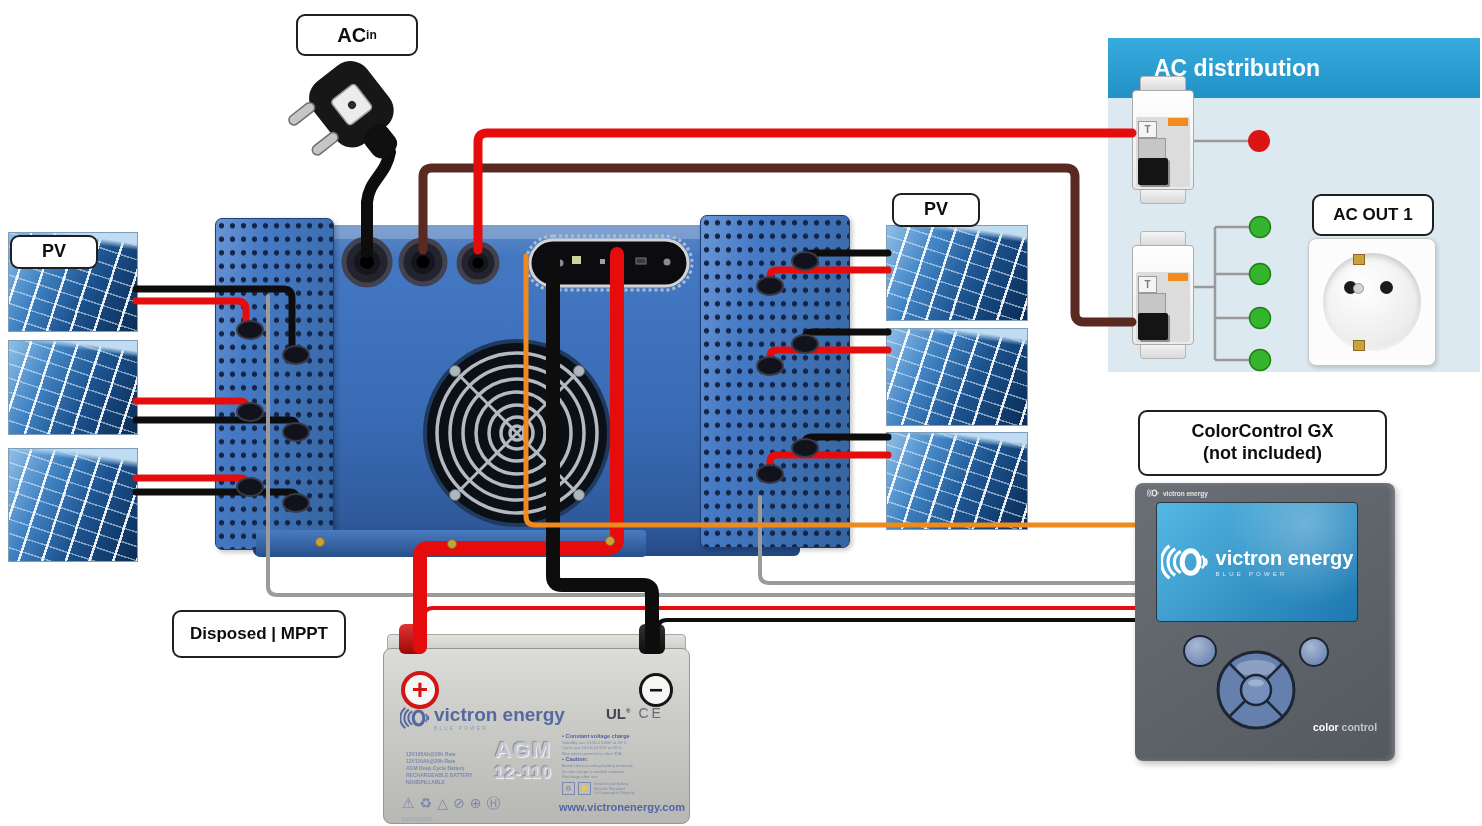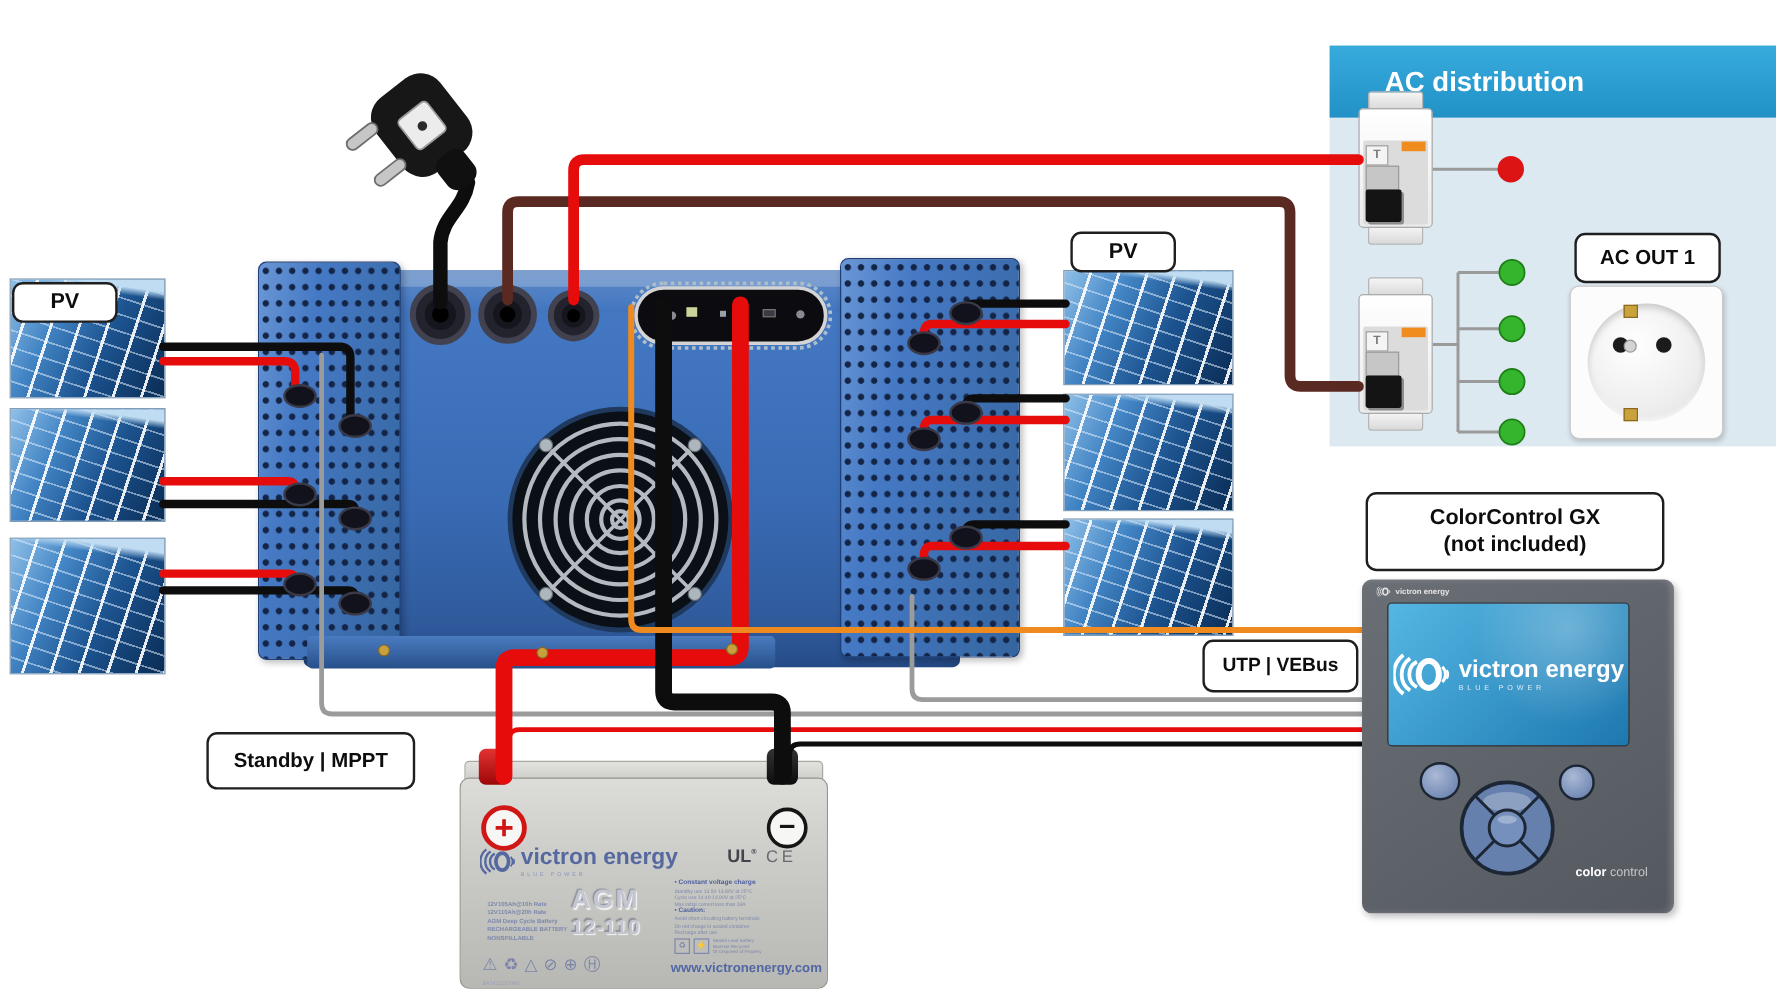--- a/index.html
+++ b/index.html
@@ -62,37 +62,37 @@
       background:linear-gradient(145deg,#6a6e75,#54585f);
       box-shadow:inset -3px 0 5px rgba(255,255,255,.18),2px 3px 6px rgba(0,0,0,.25);}
   #cc-brand{left:12px;top:5px;display:flex;align-items:center;gap:4px;color:#e6e6e6;font-size:6.5px;font-weight:bold;}
   #cc-screen{left:21px;top:19px;width:202px;height:120px;border-radius:4px;border:1px solid #2a3640;
       background:radial-gradient(circle at 75% 18%,rgba(255,255,255,.28),rgba(255,255,255,0) 45%),
                  linear-gradient(135deg,#55b7e3,#1d78b0);
       display:flex;align-items:center;justify-content:center;gap:7px;box-sizing:border-box;}
   .cc-btn{position:absolute;border-radius:50%;background:radial-gradient(circle at 38% 32%,#aab9d5,#5f7aa9);
       border:2px solid #1c2533;box-sizing:border-box;}
   #cc-footer{left:178px;top:238px;font-size:10.5px;color:#fff;}
-  #cc-footer .lt{color:#c3c6ca;font-weight:normal;}
+  #cc-footer .lt{color:#c3c6ca;font-weight:bold;}
   .scr-brand{color:#fff;font-weight:bold;font-size:20px;line-height:1;}
   .scr-tag{color:#d8ecf6;font-size:6px;letter-spacing:3.2px;margin-top:3px;}
   
   #battery{left:383px;top:630px;width:307px;height:194px;z-index:3;}
   #bat-ridge{left:4px;top:4px;width:299px;height:22px;background:linear-gradient(#e2e2de,#c6c6c2);
       border:1px solid #a8a8a2;border-radius:4px;box-sizing:border-box;}
   .bat-cap{position:absolute;top:-6px;width:26px;height:30px;border-radius:6px;z-index:1;}
   #bat-body{left:0;top:18px;width:307px;height:176px;border-radius:8px;border:1px solid #97978f;
       background:linear-gradient(180deg,#dcddd9 0%,#cbccc8 40%,#b7b8b4 100%);box-sizing:border-box;}
   .term{position:absolute;border-radius:50%;background:#f6f6f4;display:flex;align-items:center;justify-content:center;
         font-weight:bold;box-sizing:border-box;}
   #bat-logo{left:16px;top:56px;display:flex;align-items:center;gap:4px;color:#5568a0;}
   #bat-logo .nm{font-size:19px;font-weight:bold;line-height:1;}
   #bat-logo .tg{font-size:4.5px;letter-spacing:2.4px;color:#8a94bc;margin-top:2px;}
   #bat-specs{left:22px;top:102px;font-size:5px;line-height:7px;font-weight:bold;color:#7e88ac;}
-  #bat-model{left:92px;top:88px;width:76px;text-align:left;color:#c3c6d0;
+  #bat-model{left:92px;top:88px;width:76px;text-align:right;color:#c3c6d0;
       text-shadow:1px 1px 1px #f5f5f5,-1px -1px 1px #8a8d98;font-weight:bold;}
   #bat-model .m1{font-size:22px;letter-spacing:2px;}
   #bat-model .m2{font-size:17px;letter-spacing:1px;}
   #bat-certs{left:222px;top:56px;display:flex;gap:8px;align-items:flex-start;color:#44444c;}
   #bat-charge{left:178px;top:84px;width:124px;color:#7e88ac;font-size:4.2px;line-height:5.4px;}
   #bat-charge .tt{font-size:5.5px;font-weight:bold;color:#5060a0;line-height:7px;}
   #bat-recycle{left:178px;top:133px;display:flex;gap:3px;align-items:center;color:#7e88ac;}
   .rc-box{width:11px;height:11px;border:1px solid #7e88ac;font-size:7px;line-height:11px;text-align:center;}
   #bat-web{left:175px;top:152px;font-size:11px;font-weight:bold;color:#5166a4;}
   #bat-icons{left:18px;top:146px;display:flex;gap:5px;font-size:14px;color:#7d86a8;}
@@ -362,23 +362,26 @@
       <path d="M-26,-26 L-11,-11 M26,-26 L11,-11 M-26,26 L-11,11 M26,26 L11,11" stroke="#1d2634" stroke-width="2.5"></path>
       <circle r="15" fill="#7690bd" stroke="#1d2634" stroke-width="2.5"></circle>
       <ellipse cx="0" cy="-7" rx="8" ry="3.5" fill="rgba(255,255,255,.3)"></ellipse>
     </svg>
     <div id="cc-footer" class="abs">
       <span style="font-weight:bold;">color</span>
       <span class="lt">control</span>
     </div>
   </div>
 
+  <div class="lbl" style="left:296px;top:14px;width:118px;height:38px;font-size:20px;flex-direction:row;">
+    <span>AC</span>
+      <sub>in</sub>
+  </div>
   <div class="lbl" style="left:10px;top:235px;width:84px;height:30px;font-size:18px;">PV</div>
   <div class="lbl" style="left:892px;top:193px;width:84px;height:30px;font-size:18px;">PV</div>
   <div class="lbl" style="left:1312px;top:194px;width:118px;height:38px;font-size:17px;text-align:center;">AC OUT 1</div>
   <div class="lbl" style="left:1138px;top:410px;width:245px;height:62px;font-size:18px;">
     <div>ColorControl GX</div>
     <div>(not included)</div>
   </div>
-  <div class="lbl" style="left:1002px;top:533px;width:126px;height:40px;font-size:16px;">UTP | VEBus</div>
-  <div class="lbl" style="left:172px;top:610px;width:170px;height:44px;font-size:17px;">Standby | MPPT</div>
+  <div class="lbl" style="left:172px;top:610px;width:170px;height:44px;font-size:17px;">Disposed | MPPT</div>
 
 </div>
 
 </body></html>

